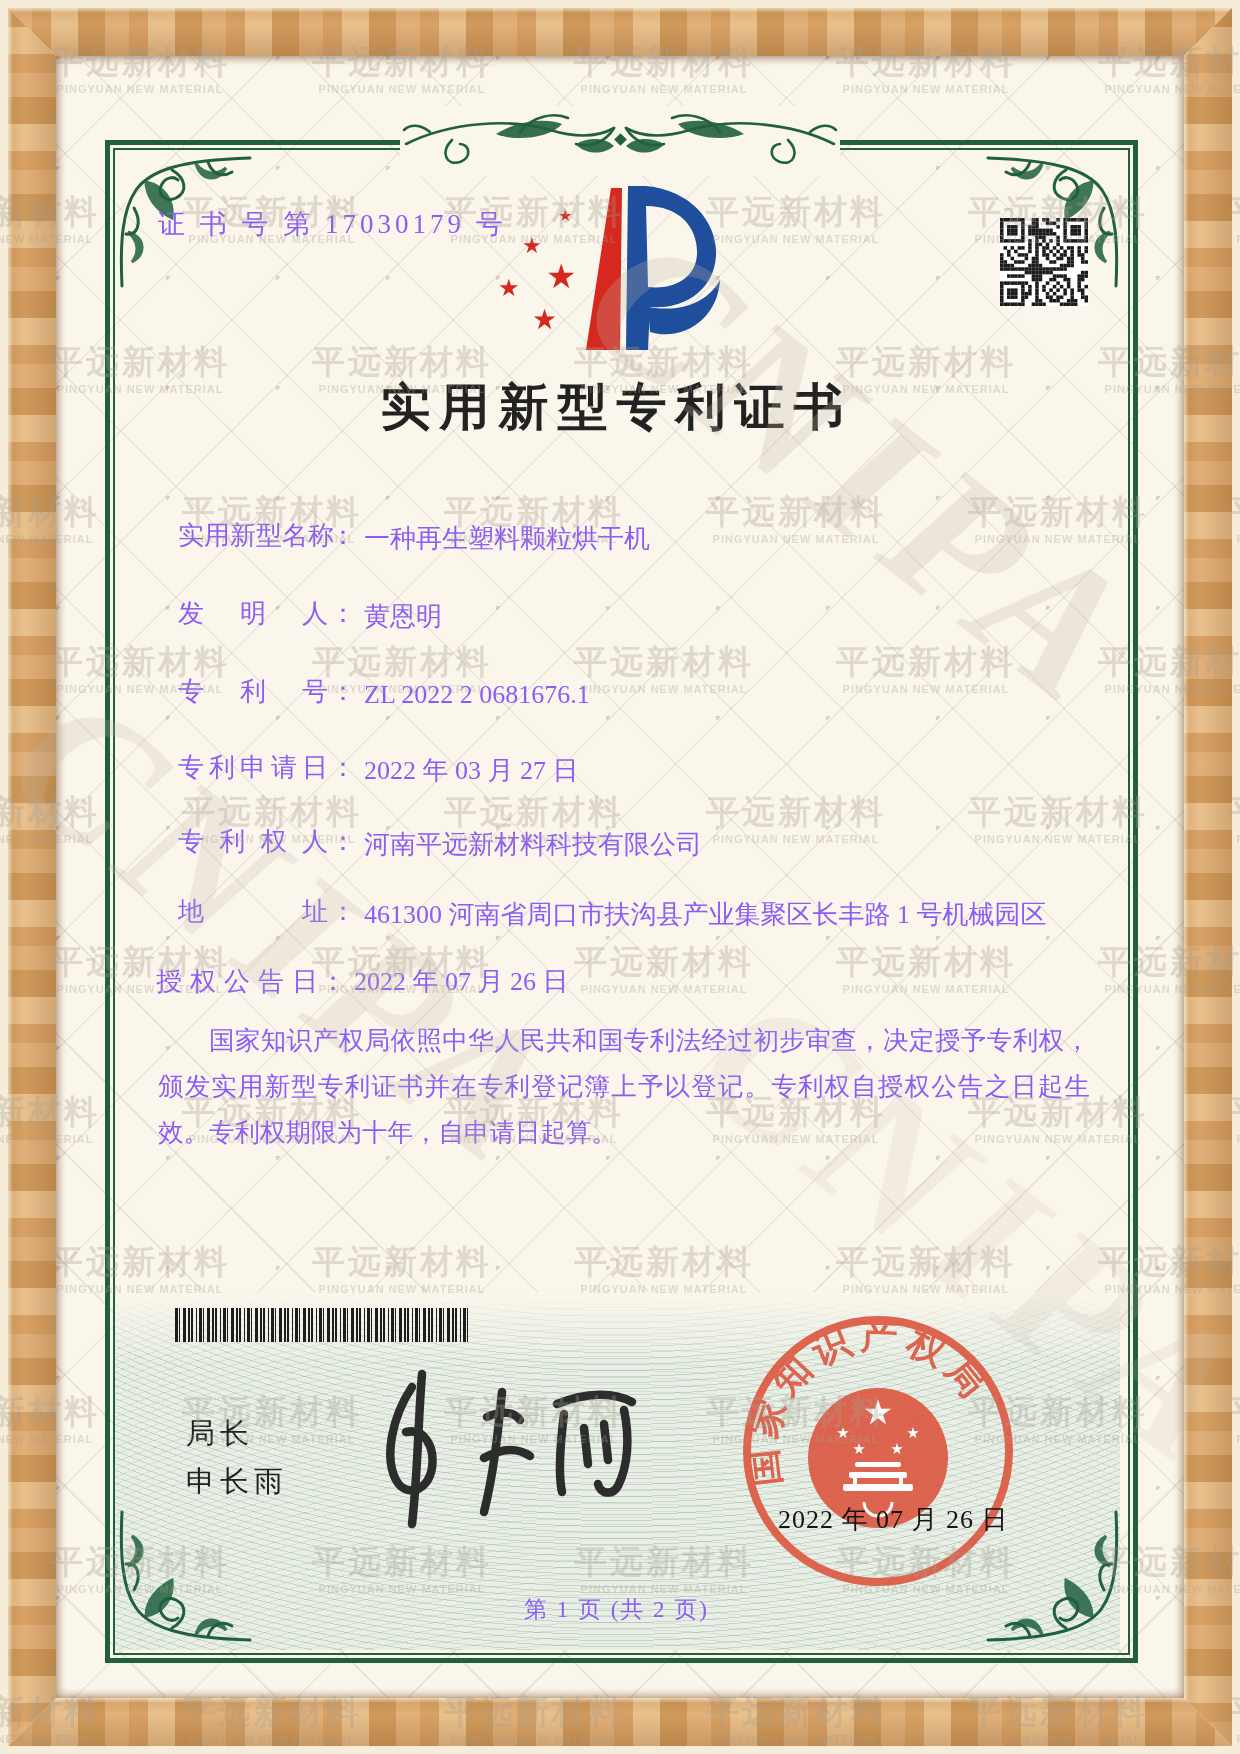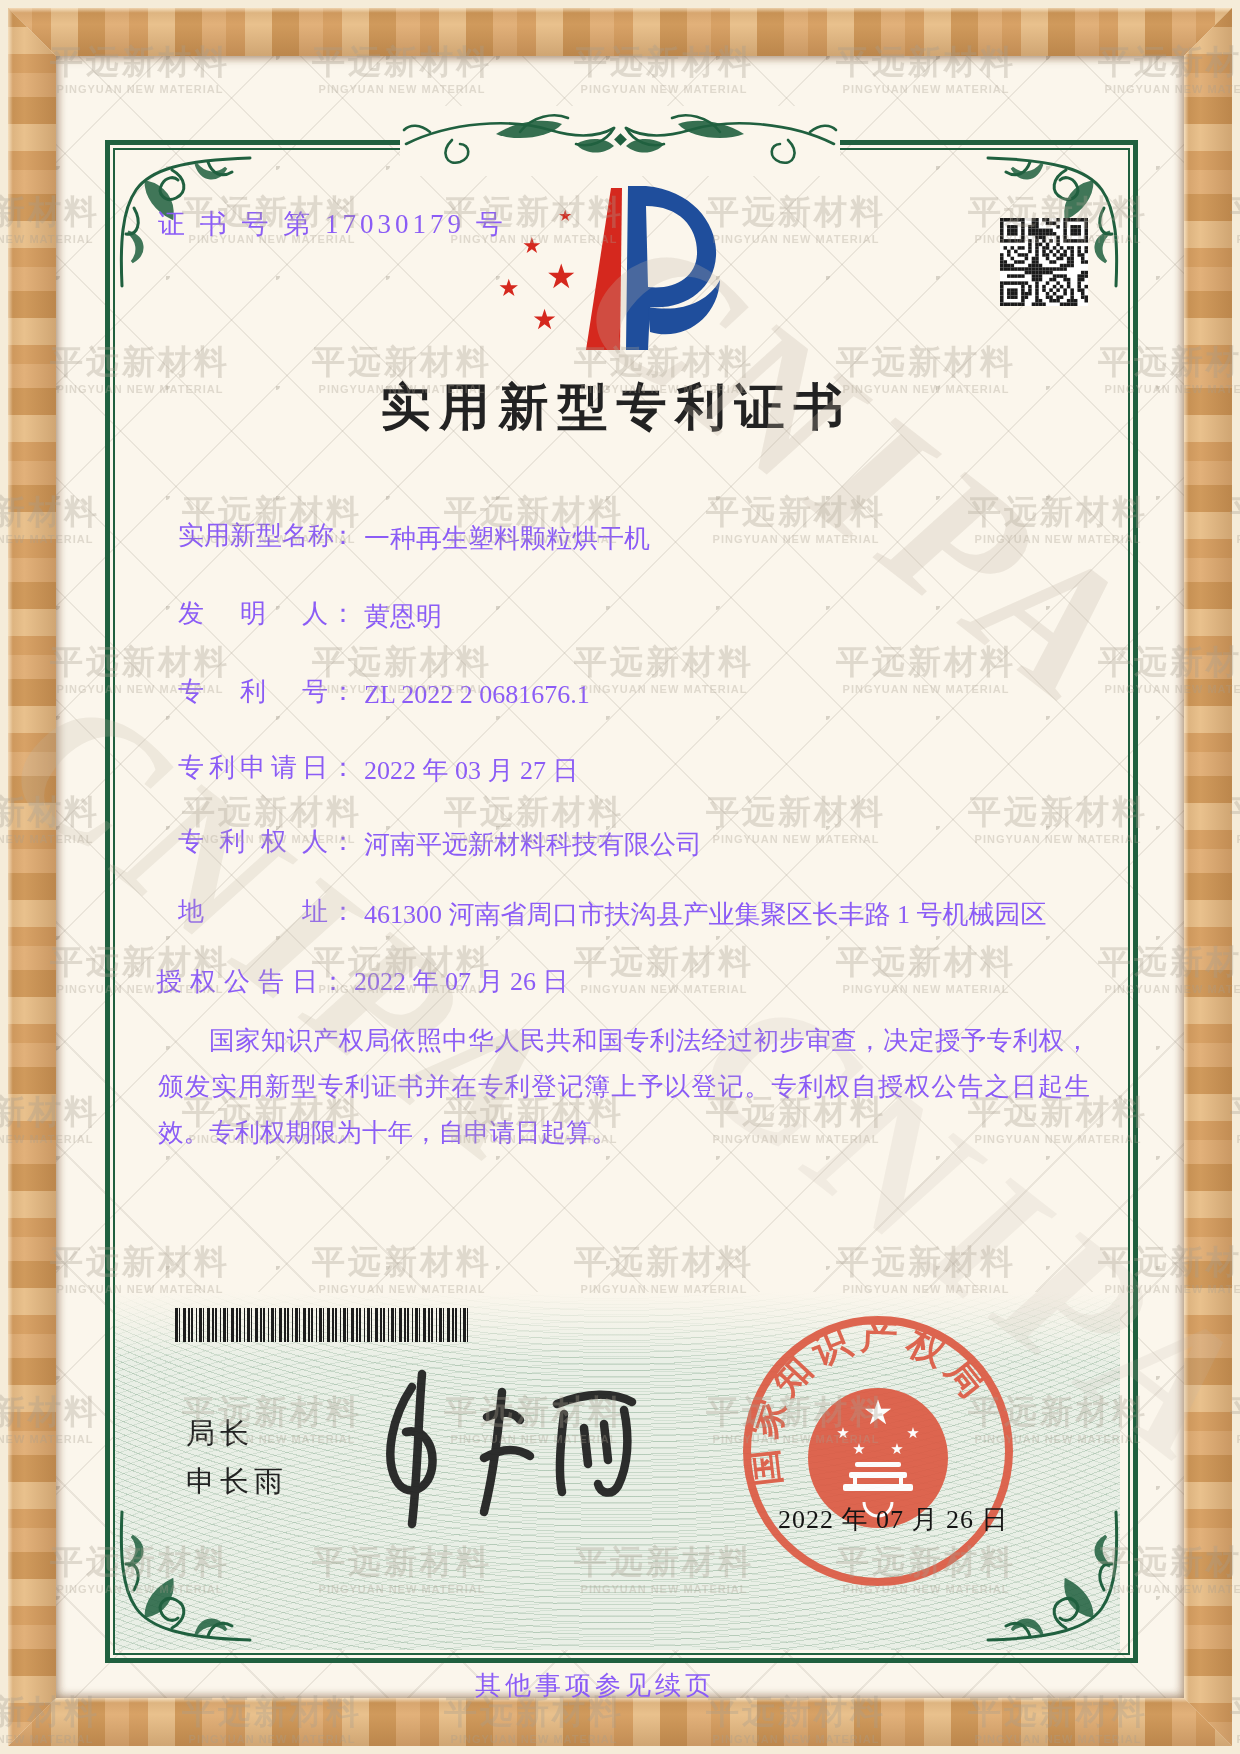--- a/index.html
+++ b/index.html
@@ -632,21 +632,21 @@
     <rect x="122" y="156" width="46" height="5" fill="#fff" rx="2"></rect>
     <rect x="116" y="166" width="58" height="6" fill="#fff" rx="2"></rect>
     <rect x="110" y="178" width="70" height="7" fill="#fff" rx="2"></rect>
     <rect x="120" y="166" width="4" height="12" fill="#fff"></rect>
     <rect x="166" y="166" width="4" height="12" fill="#fff"></rect>
     <path d="M131,196 A14,14 0 0 0 159,196" fill="none" stroke="#fff" stroke-width="3"></path>
   </svg>
 
   <div class="txt seal-date">2022 年 07 月 26 日</div>
 
-  <div class="txt cont-note">其他事项参见续页</div>
+  <div class="txt page-footer">第 1 页 (共 2 页)</div>
 
   <div id="wm-layer">
       <div class="wm" style="left: 20px; top: 40px;">
         <div class="wm-cn">平远新材料</div>
         <div class="wm-en">PINGYUAN NEW MATERIAL</div>
       </div>
       <div class="wm" style="left: 282px; top: 40px;">
         <div class="wm-cn">平远新材料</div>
         <div class="wm-en">PINGYUAN NEW MATERIAL</div>
       </div>

